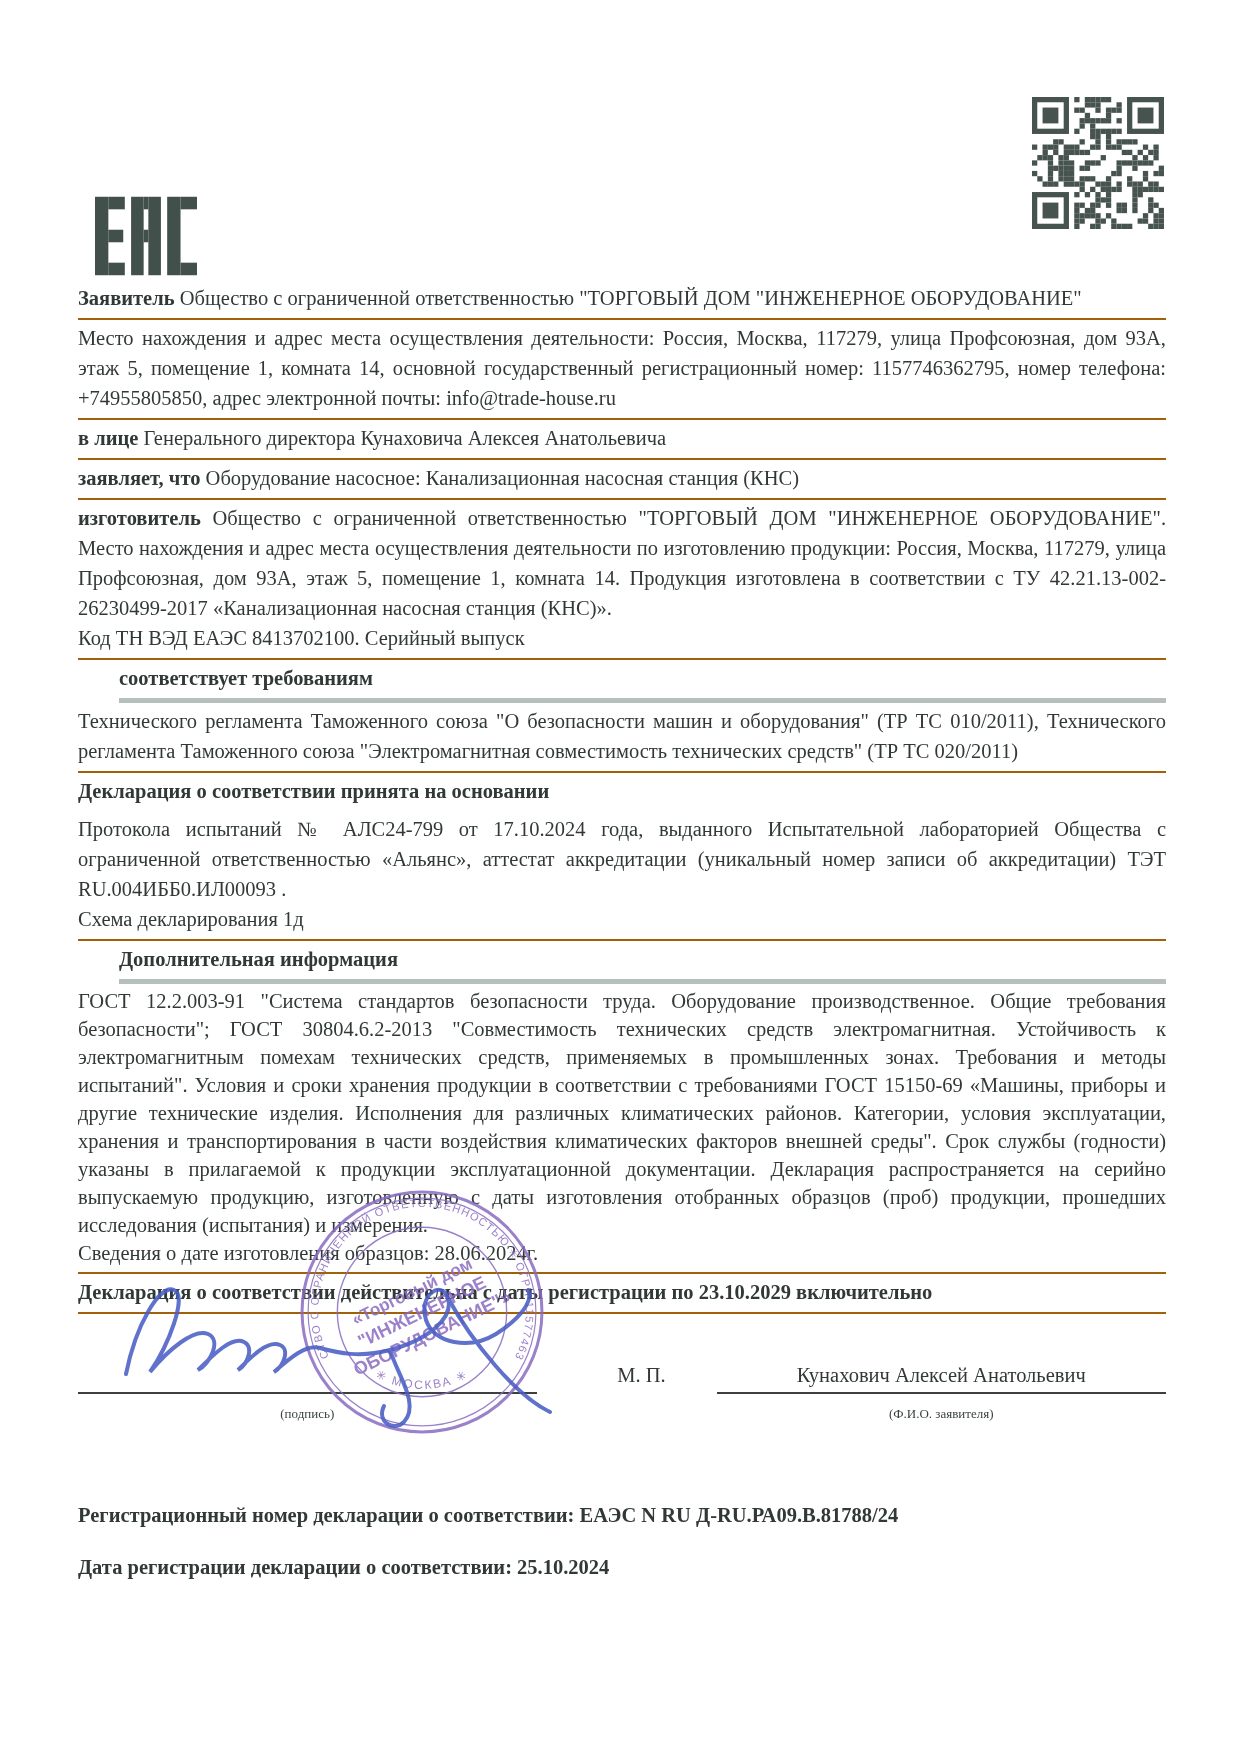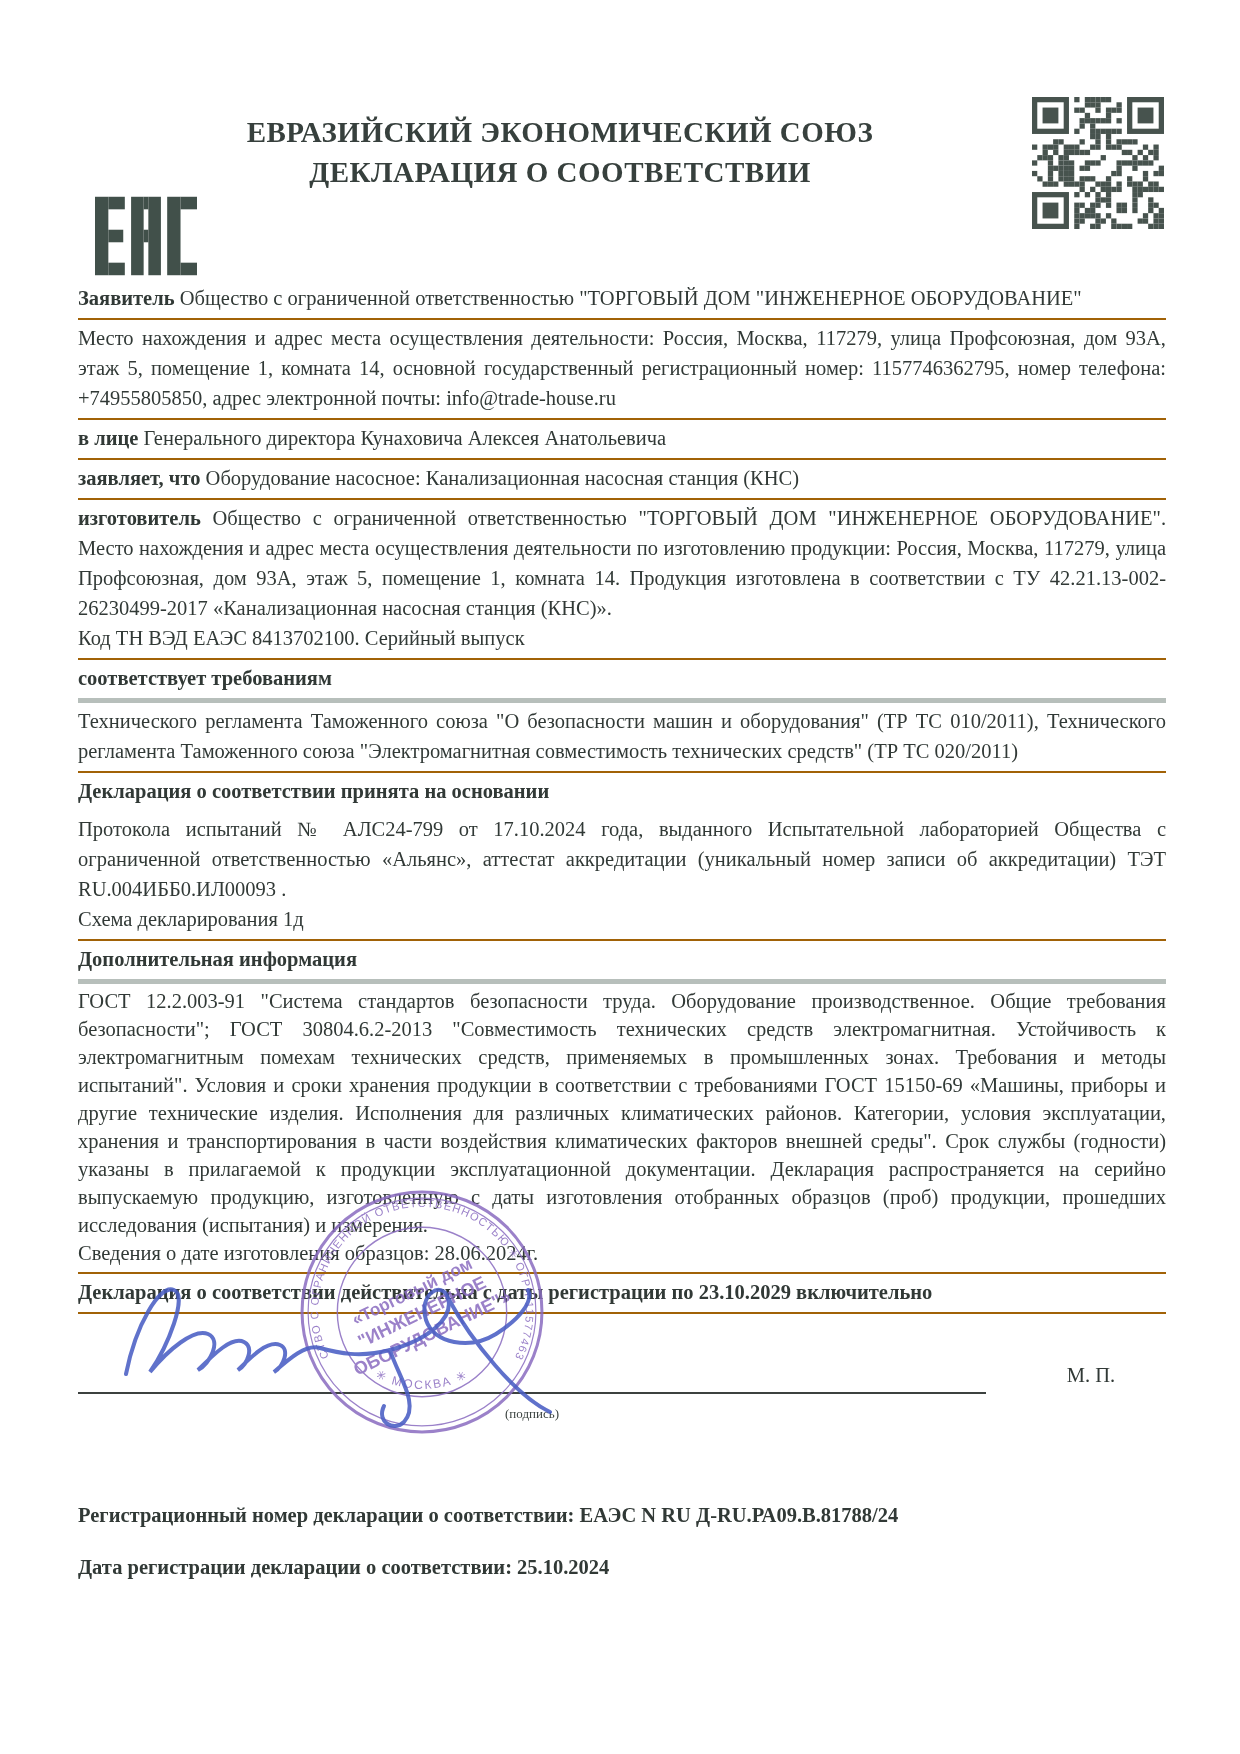--- a/index.html
+++ b/index.html
@@ -14,21 +14,21 @@
   }
   
   .title-wrap{position:absolute;left:150px;top:112px;width:820px;text-align:center;}
   .title-line{font-weight:bold;font-size:29px;line-height:40px;letter-spacing:.5px;color:#37403d;}
   .eac-mark{position:absolute;left:95px;top:188px;}
   .qr{position:absolute;left:1032px;top:94px;width:132px;height:138px;}
   
   .content{position:absolute;left:78px;top:280px;width:1088px;font-size:20.5px;line-height:30px;}
   .row{padding:3px 0 5px 0;border-bottom:2px solid #a16207;}
   .row.noline{border-bottom:none;}
-  .row.greyline{border-bottom:5px solid #b7bfbb;}
+  .row.greyline{border-bottom:5px solid #b7bfbb;margin-left:41px;}
   .row p{margin:0;text-align:justify;}
   .row p.left{text-align:left;}
   .lbl{font-weight:bold;}
   .addl{line-height:28px;}
   .bold-row{font-weight:bold;}
   
   .sig-area{position:relative;display:flex;align-items:flex-start;padding-top:46px;height:118px;}
   .sig-col{display:flex;flex-direction:column;justify-content:center;}
   .sig-left{flex:1.02;padding-right:30px;}
   .sig-mid{width:150px;text-align:center;}
@@ -40,24 +40,20 @@
   .reg-line{margin-top:22px;font-weight:bold;font-size:20.5px;text-align:left;}
   
   .stamp{position:absolute;left:218px;top:-128px;width:252px;height:252px;opacity:.85;pointer-events:none;}
   .signature-ink{position:absolute;left:20px;top:-68px;width:500px;height:210px;pointer-events:none;}
 </style>
 </head>
 <body>
 
 <div class="page">
 
-  <div class="title-wrap">
-    <div class="title-line">ЕВРАЗИЙСКИЙ ЭКОНОМИЧЕСКИЙ СОЮЗ</div>
-    <div class="title-line">ДЕКЛАРАЦИЯ О СООТВЕТСТВИИ</div>
-  </div>
 
   <div class="eac-mark">
     <svg width="102" height="96" viewBox="0 0 130 100" xmlns="http://www.w3.org/2000/svg">
       <g fill="#41504a">
         <rect x="0" y="0" width="17" height="100"></rect>
         <rect x="17" y="0" width="21" height="16"></rect>
         <rect x="17" y="42" width="19" height="16"></rect>
         <rect x="17" y="84" width="21" height="16"></rect>
         <rect x="46" y="0" width="16" height="100"></rect>
         <rect x="68" y="0" width="16" height="100"></rect>
@@ -354,20 +350,25 @@
       <div class="sig-col sig-left">
         <div class="sig-name">&nbsp;</div>
         <div class="sig-line"></div>
         <div class="sig-cap">(подпись)</div>
       </div>
 
       <div class="sig-col sig-mid">
         <div class="sig-name">М. П.</div>
       </div>
 
+      <div class="sig-col sig-right">
+        <div class="sig-name">Кунахович Алексей Анатольевич</div>
+        <div class="sig-line"></div>
+        <div class="sig-cap">(Ф.И.О. заявителя)</div>
+      </div>
 
       <div class="stamp">
         <svg width="252" height="252" viewBox="0 0 250 250" xmlns="http://www.w3.org/2000/svg">
           <defs>
             <path id="arcTop" d="M32,168 A103,103 0 1 1 218,168"></path>
             <path id="arcBottom" d="M40,152 A98,98 0 0 0 210,152"></path>
           </defs>
           <g stroke="#8a6cc0" fill="none">
             <circle cx="125" cy="125" r="119" stroke-width="3"></circle>
             <circle cx="125" cy="125" r="113" stroke-width="1.2"></circle>

